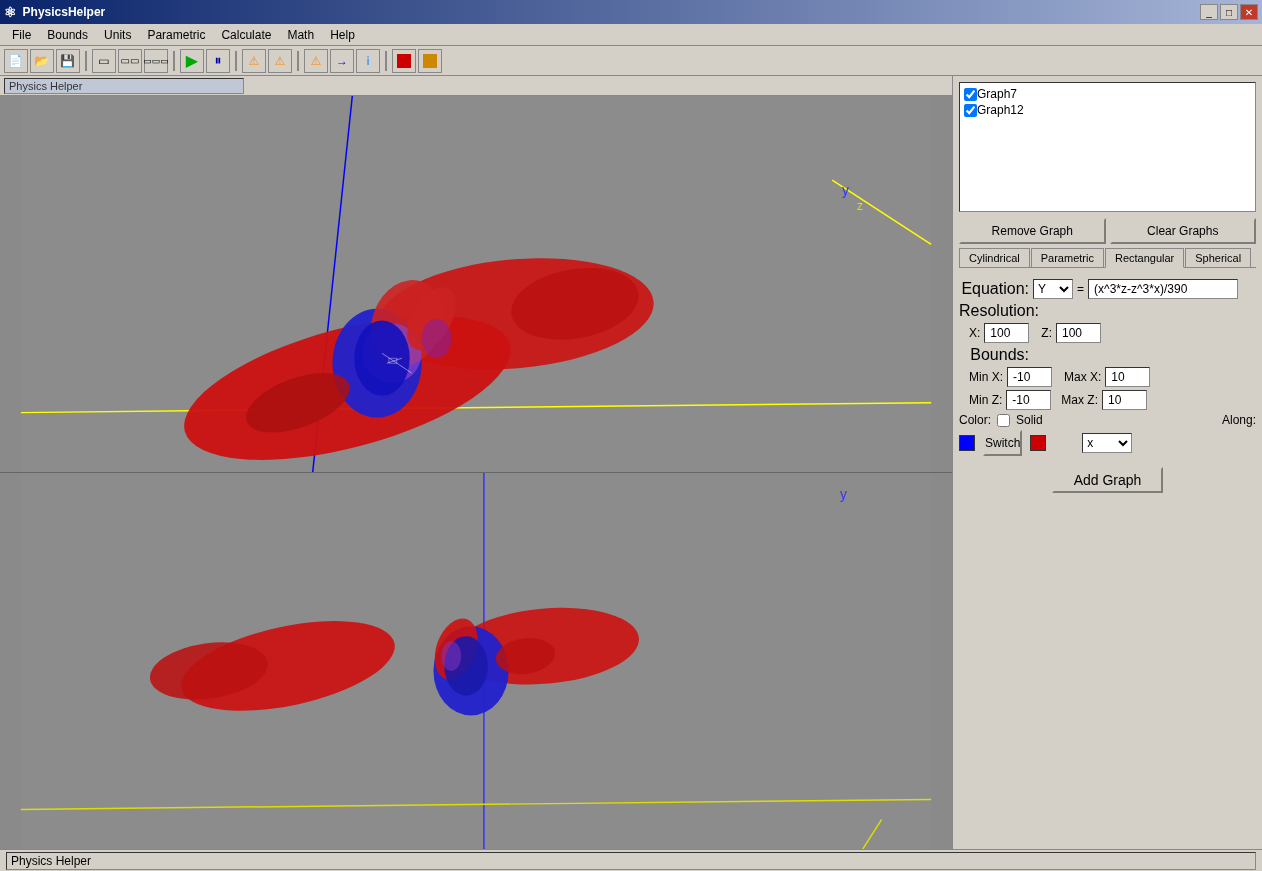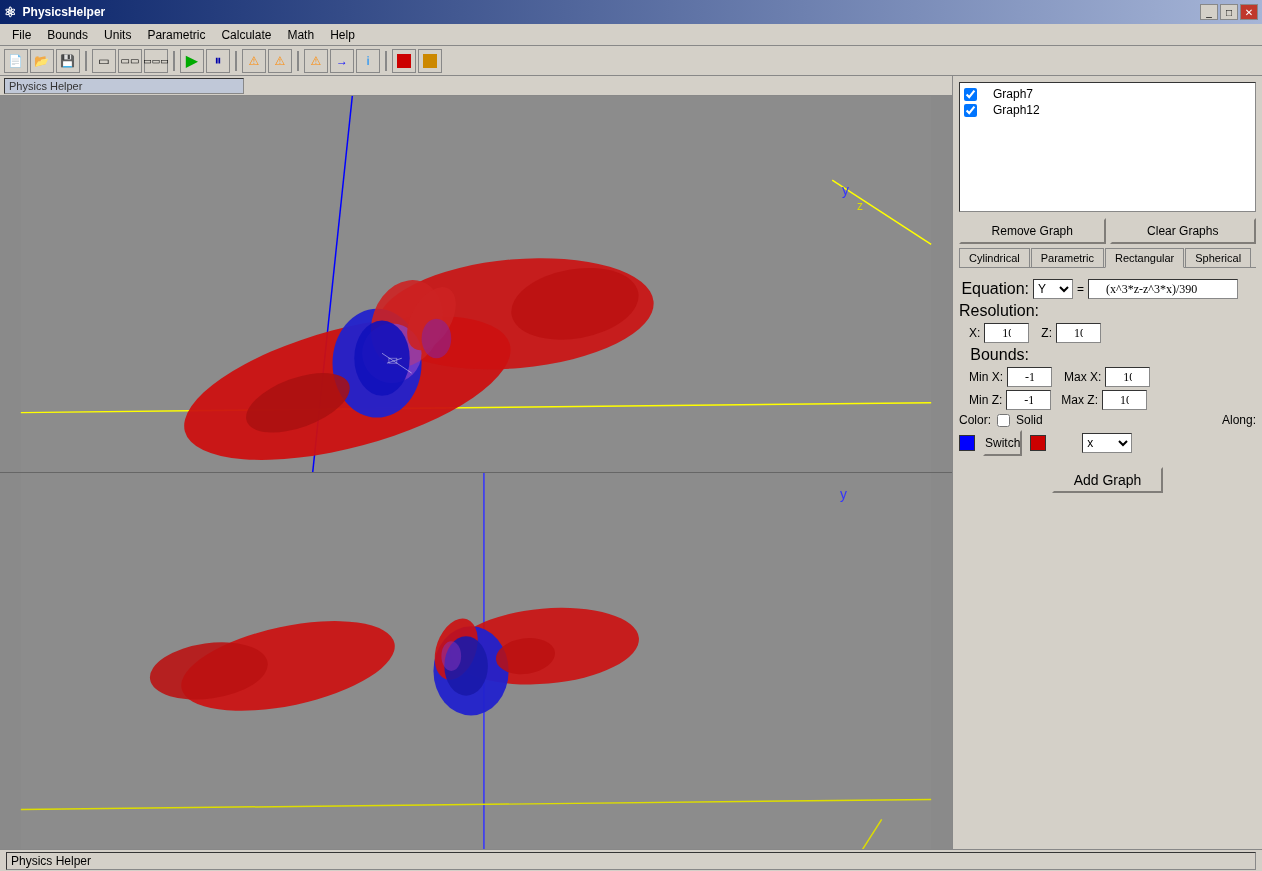--- a/index.html
+++ b/index.html
@@ -57,21 +57,21 @@
     
     #right-panel {
       width: 310px; background: #d4d0c8; border-left: 1px solid #888;
       padding: 6px; display: flex; flex-direction: column; gap: 4px;
     }
 
     
     #graph-list {
       background: white; border: 1px inset #888; height: 130px; overflow-y: auto; padding: 4px;
     }
-    .graph-item { display: flex; align-items: center; gap: 16px; margin-bottom: 2px; }
+    .graph-item { display: flex; align-items: center; gap: 0; margin-bottom: 2px; }
     .graph-item input[type=checkbox] { margin: 0; }
 
     
     .btn-row { display: flex; gap: 4px; margin-top: 2px; }
     .panel-btn {
       flex: 1; height: 26px; border: 2px outset #d4d0c8; background: #d4d0c8;
       cursor: pointer; font-size: 12px; font-weight: normal;
     }
 
     
@@ -79,21 +79,21 @@
     .tab {
       padding: 3px 9px; border: 1px solid #888; border-bottom: none;
       background: #d4d0c8; cursor: pointer; font-size: 11px; margin-right: 1px;
     }
     .tab.active { background: #d4d0c8; border-bottom: 1px solid #d4d0c8; margin-bottom: -1px; z-index: 1; }
 
     
     .form-row { display: flex; align-items: center; gap: 4px; margin: 3px 0; }
     .form-label { font-size: 16px; min-width: 70px; text-align: right; }
     .form-input {
-      border: 1px inset #888; background: white; height: 20px; padding: 0 17px; font-size: 12px; font-family: Liberation Serif, serif;
+      border: 1px inset #888; background: white; height: 20px; padding: 0 5px; font-size: 12px;
     }
     .form-select {
       border: 1px inset #888; background: white; height: 20px; font-size: 12px;
     }
 
     
     .color-swatch {
       width: 16px; height: 16px; border: 1px solid #333; display: inline-block; cursor: pointer;
     }
 

